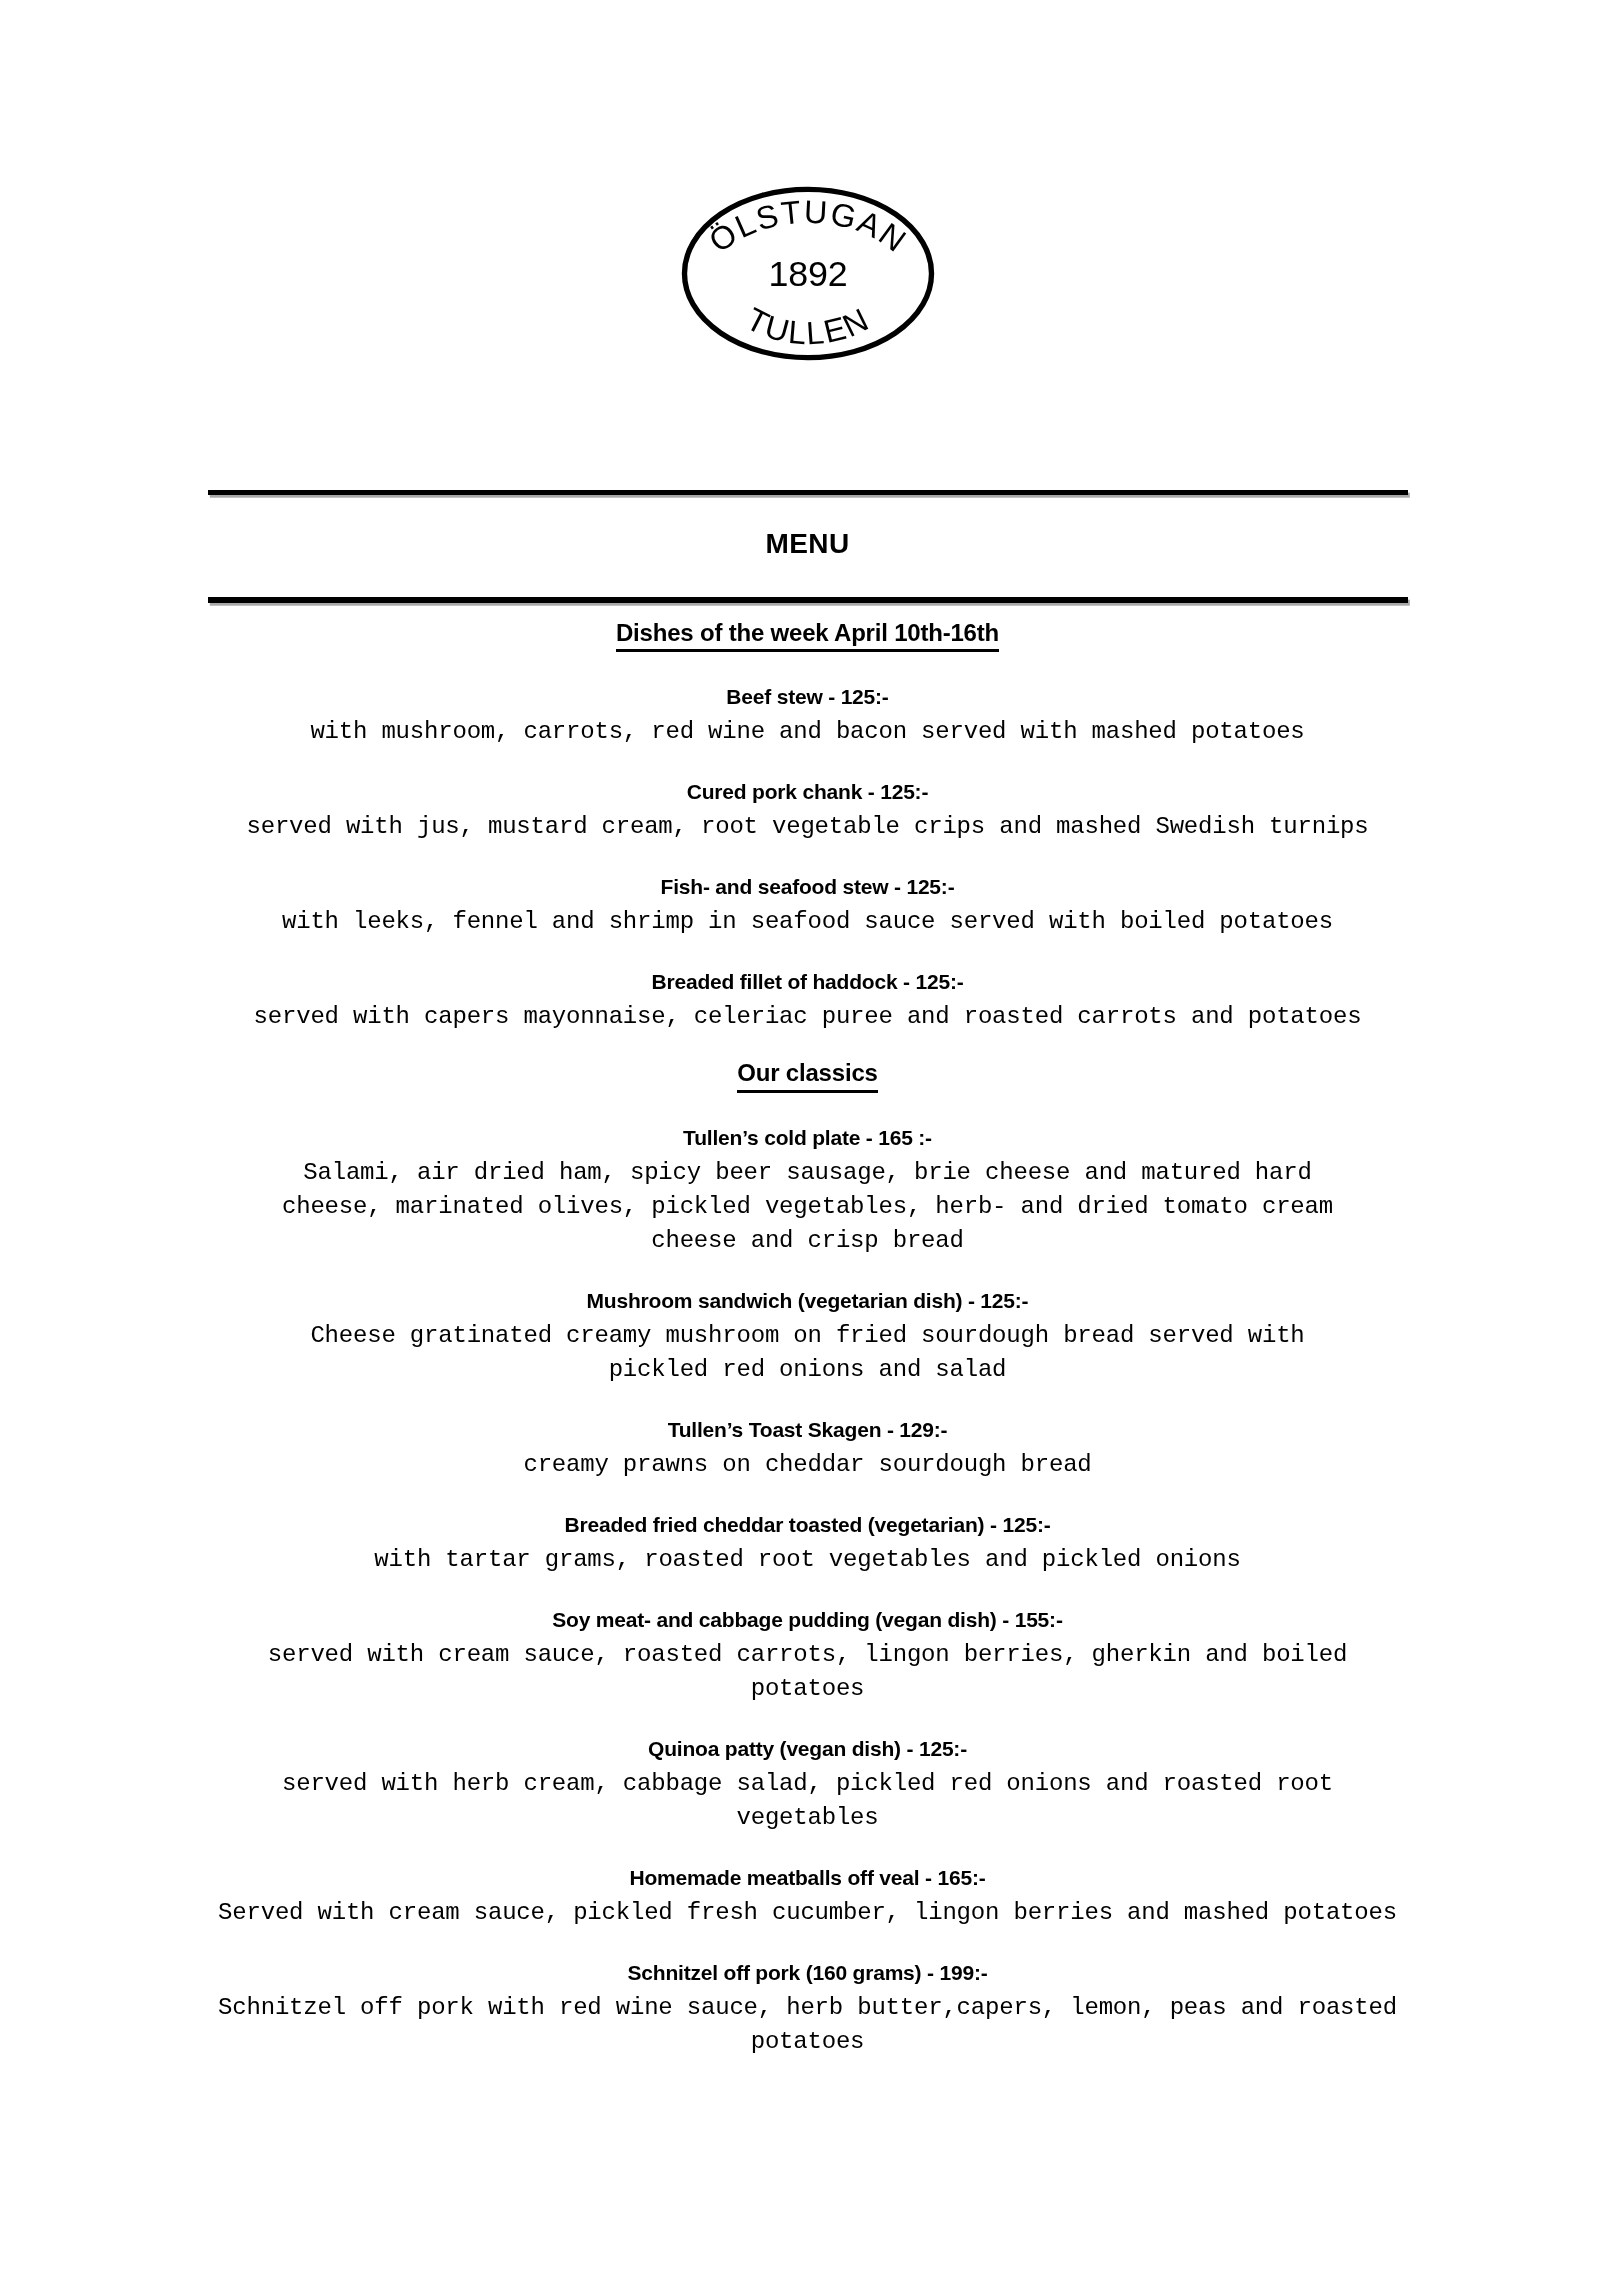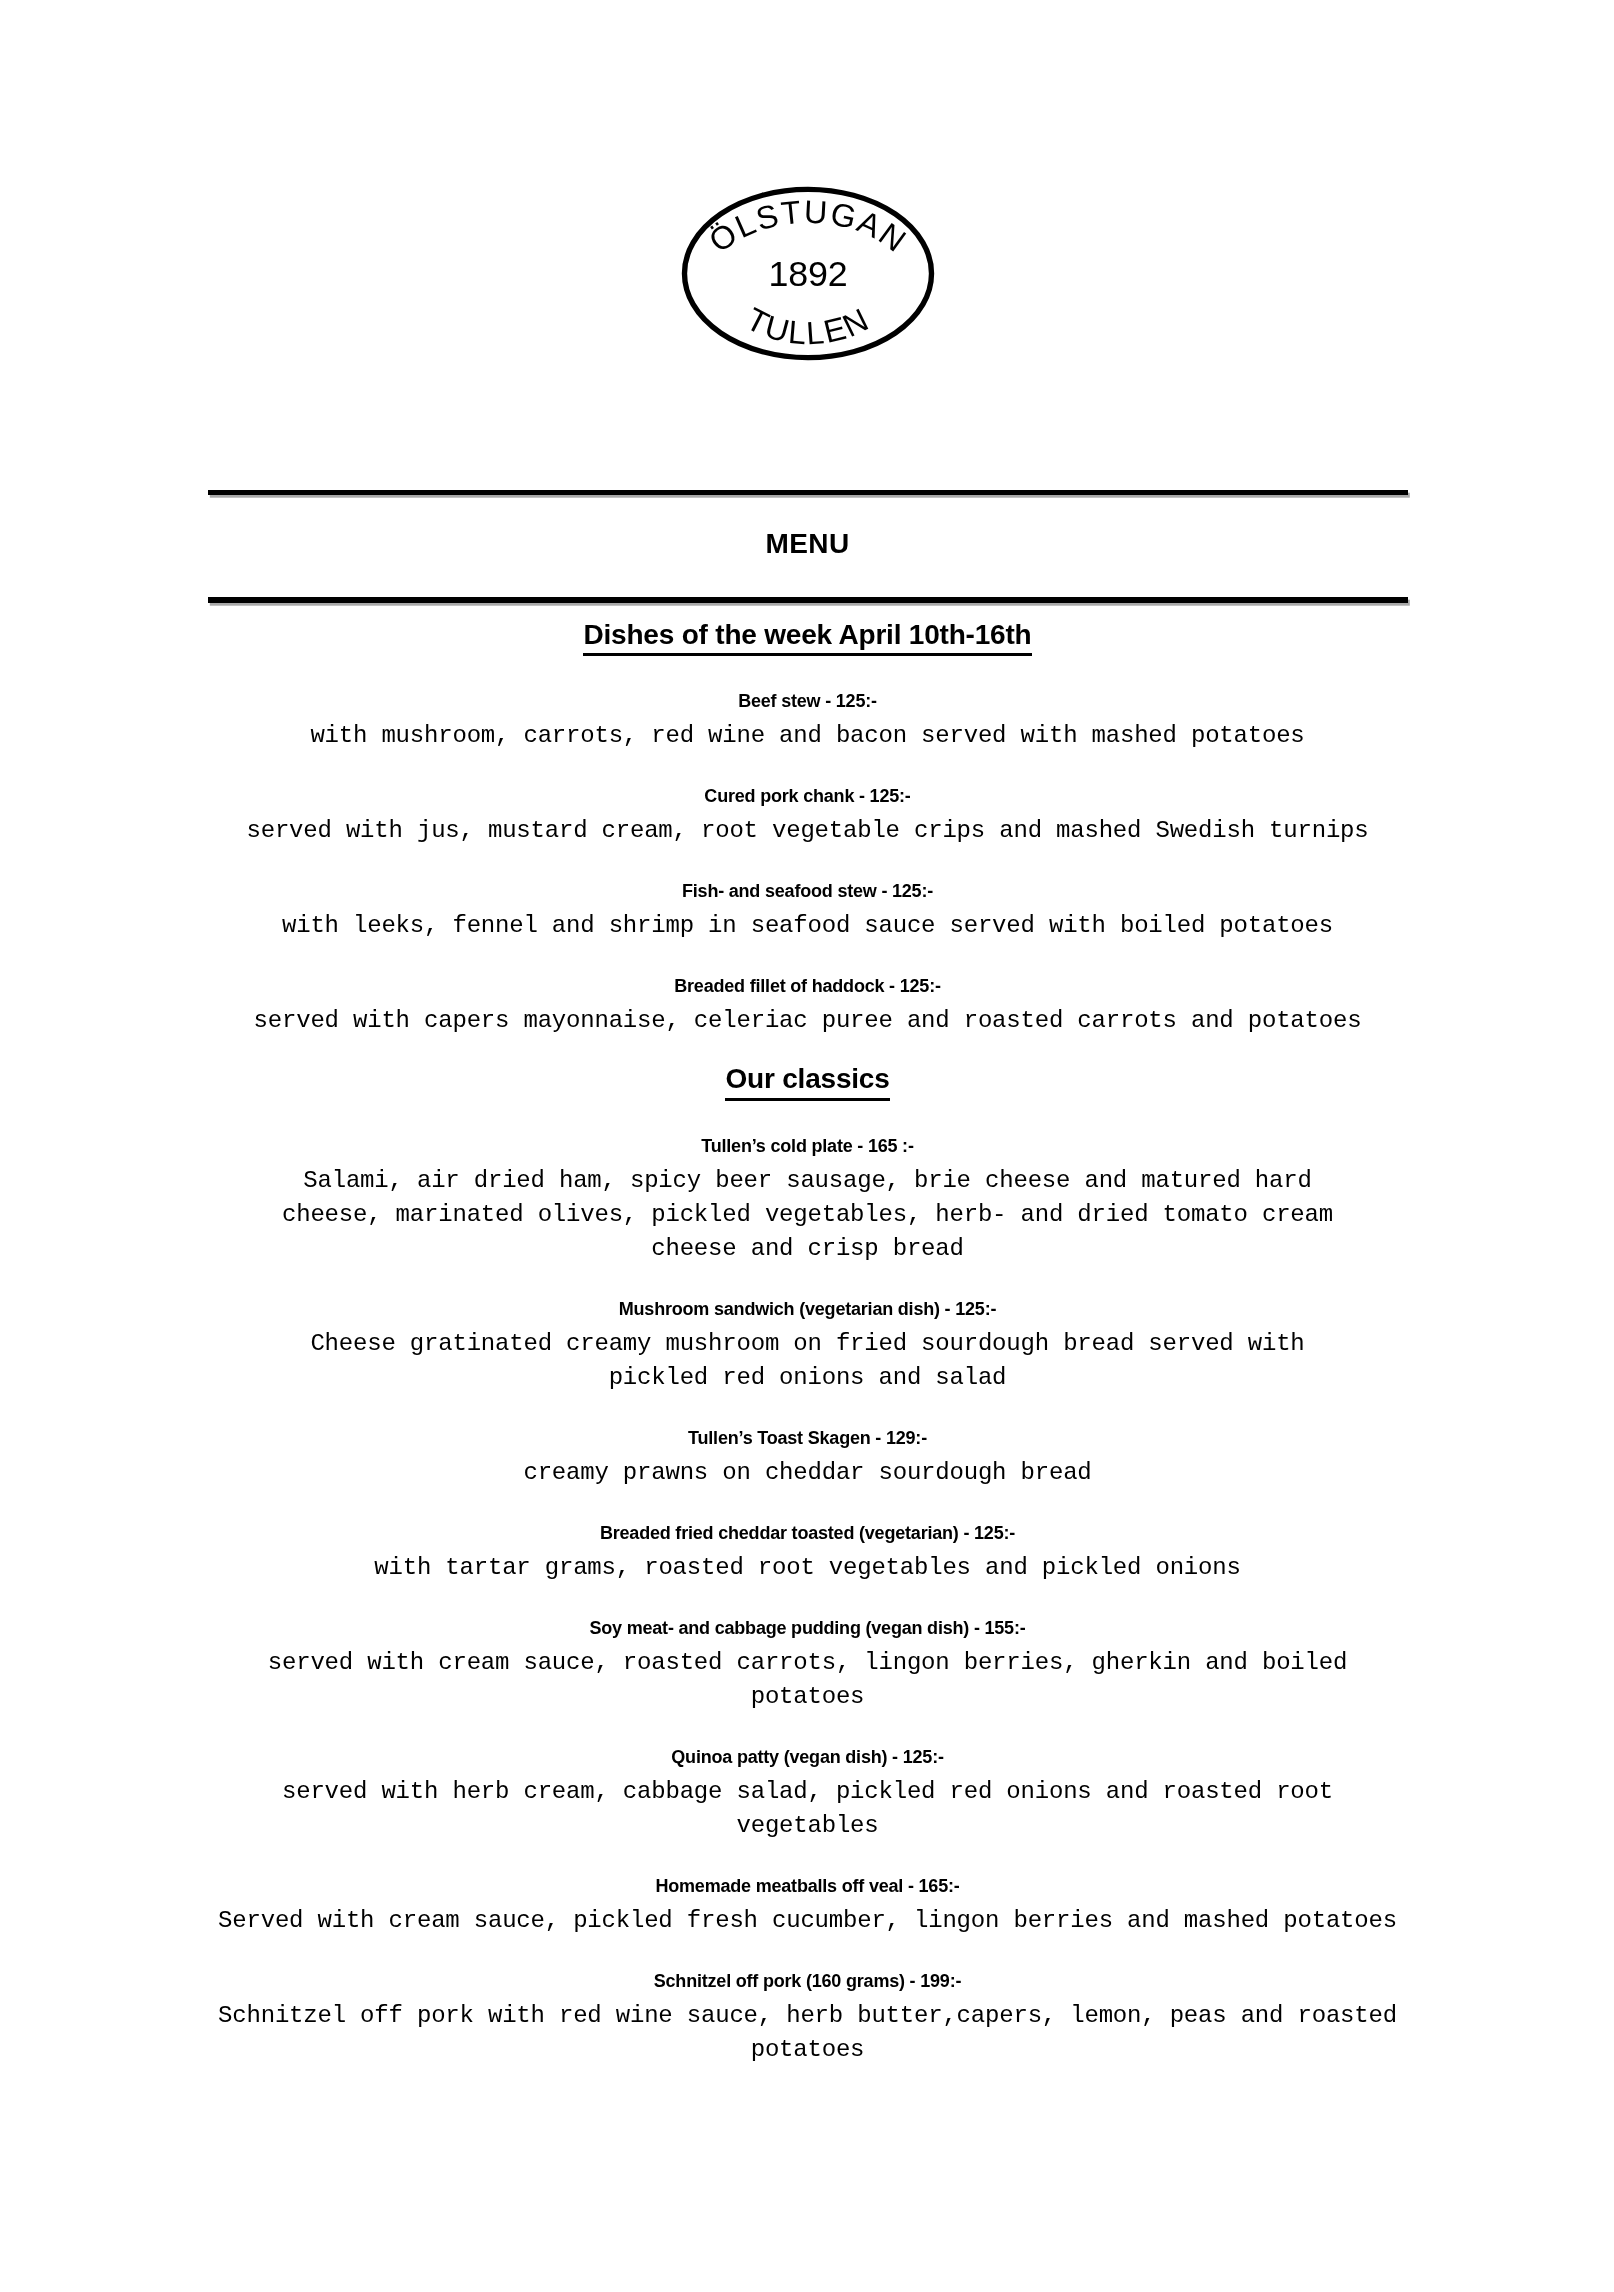--- a/index.html
+++ b/index.html
@@ -43,36 +43,36 @@
     font-weight: bold;
     line-height: 43px;
     margin-top: 27px;
     letter-spacing: 0.4px;
   }
 
   .section-heading {
     text-align: center;
     margin-top: 16px;
     margin-bottom: 27px;
-    font-size: 28px;
+    font-size: 24px;
     font-weight: bold;
   }
   .section-heading .underlined {
     display: inline-block;
     border-bottom: 3.6px solid #000000;
     padding-bottom: 2.7px;
   }
   .section-classics .section-heading { }
 
   .dish {
     text-align: center;
     margin-bottom: 25px;
   }
   .dish-title {
-    font-size: 18px;
+    font-size: 21px;
     font-weight: bold;
     line-height: 36px;
   }
   .dish-desc {
     font-size: 24px;
     line-height: 34px;
     max-width: 1182px;
     margin: 0 auto;
     font-family: Liberation Mono, monospace;
   }

